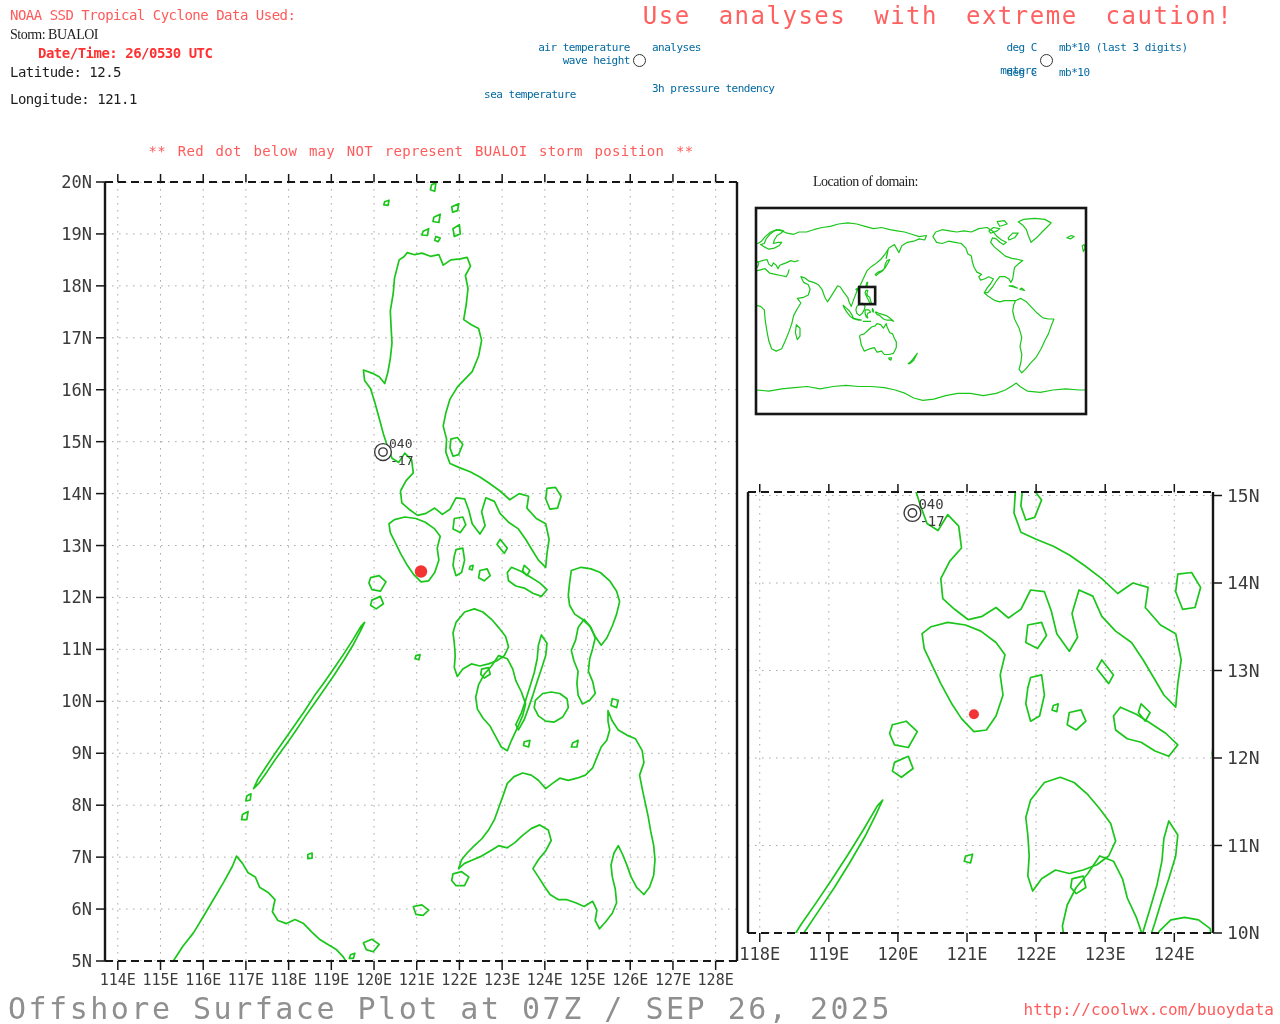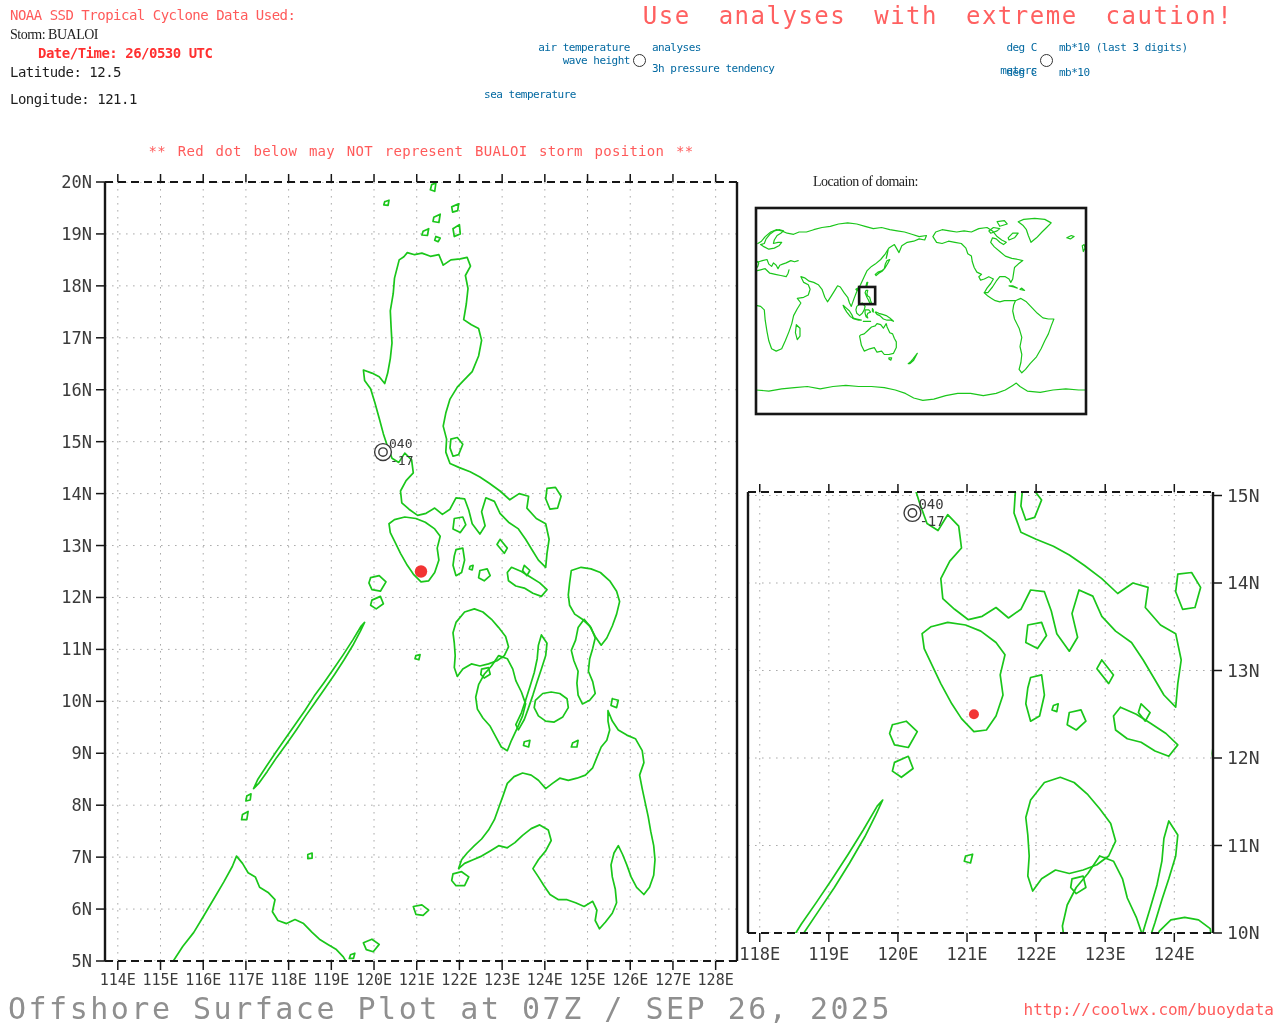--- a/index.html
+++ b/index.html
@@ -28,21 +28,21 @@
 <div class="abs hdr" style="left:10px;top:63px;">Latitude: 12.5</div>
 <div class="abs hdr" style="left:10px;top:90px;">Longitude: 121.1</div>
 
 <div class="abs caution" style="left:618px;top:2px;width:640px;">Use analyses with extreme caution!</div>
 
 <div class="abs leg" style="left:430px;top:41px;width:200px;text-align:right;">air temperature</div>
 <div class="abs leg" style="left:430px;top:54px;width:200px;text-align:right;">wave height</div>
 <div class="abs leg" style="left:430px;top:66px;width:200px;text-align:center;margin-top:22px;">sea temperature</div>
 <div class="leg-circle" style="left:633px;top:54px;"></div>
 <div class="abs leg" style="left:652px;top:41px;">analyses</div>
-<div class="abs leg" style="left:652px;top:62px;">3h pressure tendency</div>
+<div class="abs leg" style="left:652px;top:82px;">3h pressure tendency</div>
 
 <div class="abs leg" style="left:930px;top:41px;width:107px;text-align:right;">deg C</div>
 <div class="abs leg" style="left:930px;top:64px;width:107px;text-align:right;">meters</div>
 <div class="abs leg" style="left:930px;top:66px;width:107px;text-align:right;">deg C</div>
 <div class="leg-circle" style="left:1040px;top:54px;"></div>
 <div class="abs leg" style="left:1059px;top:41px;">mb*10 (last 3 digits)</div>
 <div class="abs leg" style="left:1059px;top:66px;">mb*10</div>
 
 <div class="abs warn" style="left:105px;top:143px;width:632px;">** Red dot below may NOT represent BUALOI storm position **</div>
 

